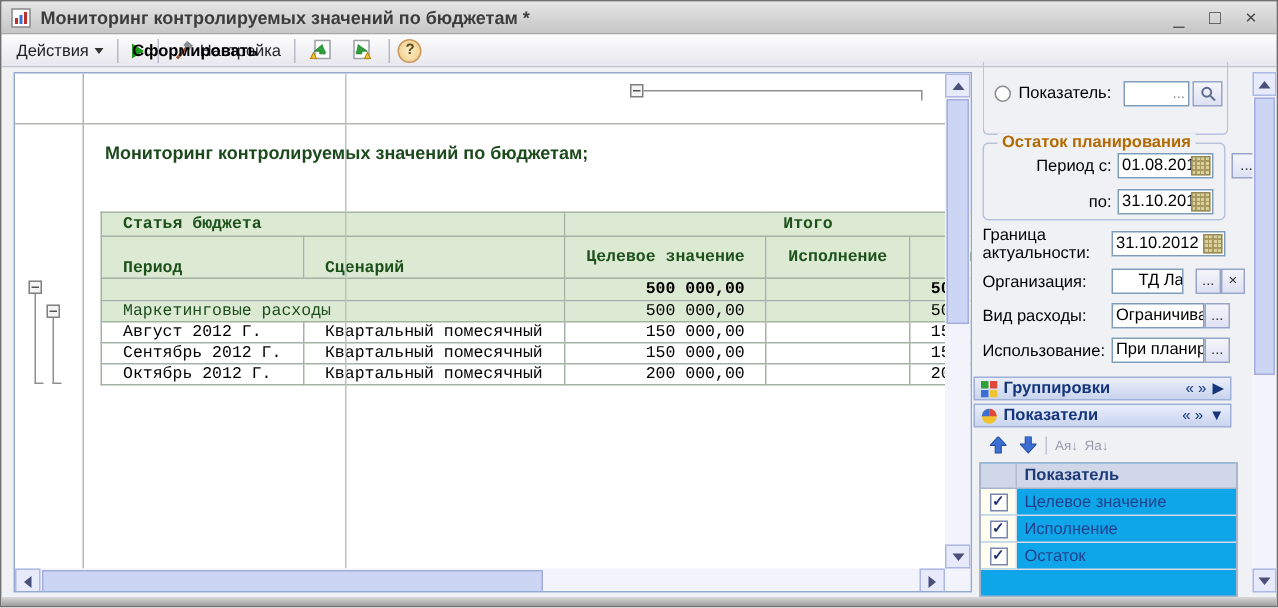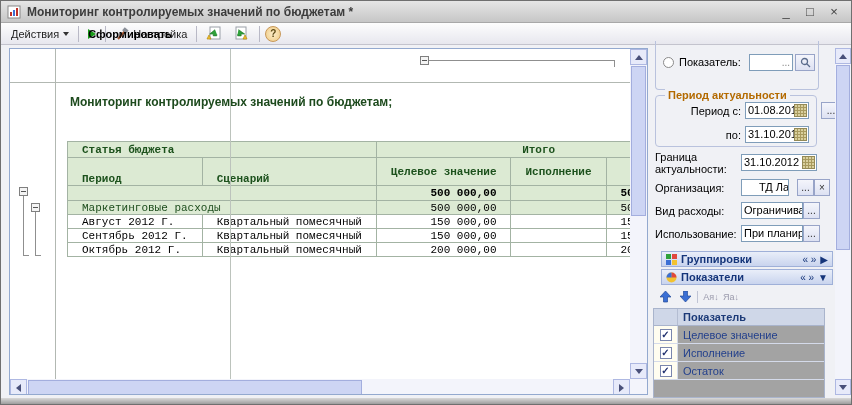--- a/index.html
+++ b/index.html
@@ -82,29 +82,29 @@
     padding:1px 2px;overflow:hidden;white-space:nowrap;line-height:13px;}
   .dots-in{position:absolute;right:2px;top:1px;color:#888;font-size:10px;}
   .calbtn{position:absolute;right:1px;top:1px;width:13px;height:13px;border:1px solid #948a56;
     background-color:#d9d09e;
     background-image:repeating-linear-gradient(0deg,transparent 0 2px,#a89a5e 2px 3px),
                      repeating-linear-gradient(90deg,transparent 0 2px,#a89a5e 2px 3px);}
   .mini-btn{position:absolute;height:17px;background:linear-gradient(#f4f5fb,#dde1f2);
     border:1px solid #98a4c8;font-size:10px;color:#333;display:flex;align-items:center;
     justify-content:center;padding:0;}
   .radio{position:absolute;width:11px;height:11px;border:1px solid #8a8a8a;border-radius:50%;background:#fff;}
-  .secbar{position:absolute;height:16px;width:172px;left:12px;
+  .secbar{position:absolute;height:16px;width:172px;left:0;
     background:linear-gradient(#e9eef9,#c9d4ee);border:1px solid #9fb0d8;
     display:flex;align-items:center;padding:0 4px;gap:4px;}
   .secbar .sec-title{font-size:11px;font-weight:bold;color:#15357a;flex:1;}
   .secbar .sec-ctl{font-size:10px;color:#15357a;display:flex;gap:4px;align-items:center;}
   .icbtn{position:absolute;width:16px;height:16px;display:flex;align-items:center;justify-content:center;
     background:transparent;border:0;padding:0;}
   .sorttxt{font-size:9px;color:#9a9aac;}
-  .ind-table{position:absolute;left:4px;width:172px;background:#a3a3a3;border:1px solid #a9b4cc;}
+  .ind-table{position:absolute;left:4px;width:172px;background:#0ea5e9;border:1px solid #a9b4cc;}
   .ind-hrow{display:flex;height:17px;background:#cfd7e8;border-bottom:1px solid #a9b4cc;}
   .ind-hcell1{width:24px;border-right:1px solid #b4bdd2;}
   .ind-hcell2{flex:1;font-weight:bold;color:#1c3a78;padding:2px 5px;font-size:11px;}
   .ind-row{display:flex;height:18px;border-bottom:1px solid #d4daea;align-items:stretch;}
   .ind-chk-cell{width:24px;background:#fffdf0;border-right:1px solid #d4daea;display:flex;
     align-items:center;justify-content:center;}
   .chk{width:12px;height:12px;border:1px solid #7a86ad;background:#fff;font-size:10px;font-weight:bold;
     color:#20306e;line-height:10px;text-align:center;}
   .ind-label{flex:1;color:#23408c;font-size:11px;padding:3px 5px;white-space:nowrap;overflow:hidden;}
 </style>
@@ -273,21 +273,21 @@
         <span class="dots-in">...</span>
       </div>
       <button class="mini-btn" style="left:146px;top:9px;width:20px;">
         <svg width="11" height="11" viewBox="0 0 11 11">
           <circle cx="4.5" cy="4.5" r="3" fill="none" stroke="#5a6b8c" stroke-width="1.3"></circle>
           <line x1="7" y1="7" x2="10" y2="10" stroke="#5a6b8c" stroke-width="1.3"></line>
         </svg>
       </button>
 
       <div class="groupbox" style="left:6px;top:50px;width:162px;height:52px;"></div>
-      <span class="gb-title" style="left:16px;top:44px;">Период актуальности</span>
+      <span class="gb-title" style="left:16px;top:44px;">Остаток планирования</span>
       <span class="lbl" style="left:10px;top:60px;width:82px;text-align:right;">Период с:</span>
       <div class="fieldbox" style="left:96px;top:57px;width:64px;">
         <span>01.08.2012</span>
         <span class="calbtn"></span>
       </div>
       <button class="mini-btn" style="left:172px;top:57px;width:20px;">
           <span>...</span>
         </button>
       <span class="lbl" style="left:10px;top:84px;width:82px;text-align:right;">по:</span>
       <div class="fieldbox" style="left:96px;top:81px;width:64px;">

